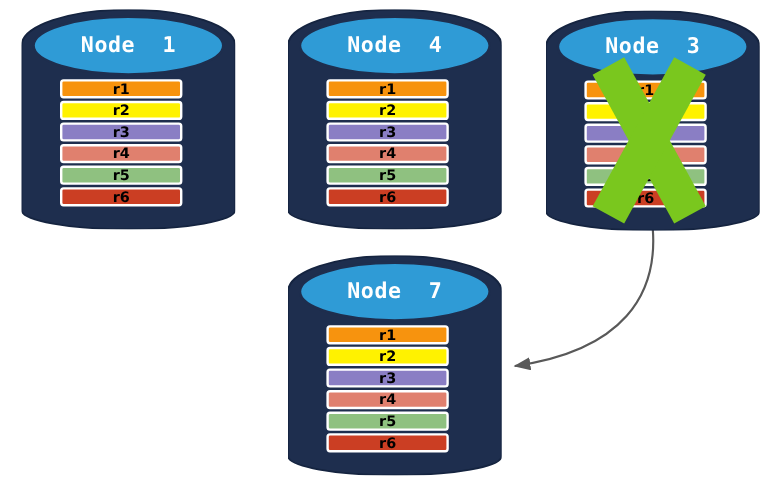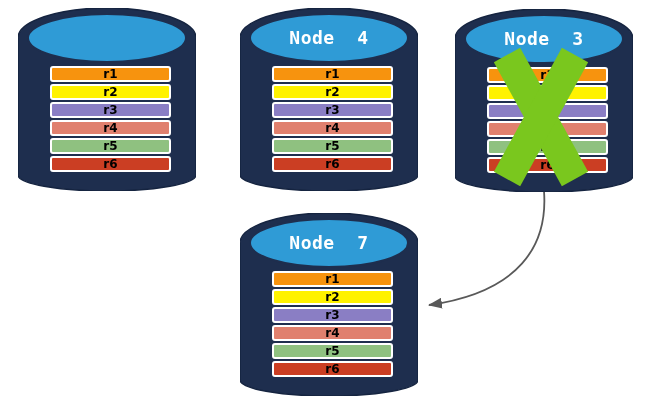--- a/index.html
+++ b/index.html
@@ -3,21 +3,21 @@
 <meta charset="utf-8">
 <style>
   html,body{margin:0;padding:0;background:#ffffff;}
   .canvas{position:relative;width:646px;height:402px;background:#ffffff;overflow:hidden;
           font-family:"DejaVu Sans",sans-serif;}
   .node{position:absolute;width:178px;height:183px;}
   .cyl{position:absolute;left:0;top:0;}
   .node-title{position:absolute;top:19px;left:0;width:100%;text-align:center;
               font-family:"DejaVu Sans Mono",monospace;font-weight:bold;font-size:18px;
               color:#ffffff;white-space:pre;letter-spacing:.5px;}
-  .bars{position:absolute;top:58px;left:32px;width:121px;}
+  .bars{position:absolute;top:58px;left:32px;width:102px;}
   .bar{height:16px;margin-bottom:2px;border:2px solid #ffffff;border-radius:3px;
        box-sizing:border-box;text-align:center;
        font-family:"DejaVu Sans",sans-serif;font-weight:bold;font-size:12px;line-height:12px;
        color:#000000;}
   .cross{position:absolute;left:36px;top:40px;overflow:visible;}
   #arrow-layer{position:absolute;left:0;top:0;pointer-events:none;}
 </style>
 </head>
 <body>
 
@@ -28,20 +28,21 @@
         <path d="M0,0 L14,5.5 L0,11 Z" fill="#595959"></path>
       </marker>
     </defs>
     <path d="M544,191 C548,245 520,292 429,305" fill="none" stroke-width="1.8" marker-end="url(#ah)" stroke="#595959"></path>
   </svg>
 <div class="node" style="left: 18px; top: 8px;">
       <svg class="cyl" width="178" height="183" viewBox="0 0 178 183">
         <path d="M0,30 L0,167 A89,16 0 0,0 178,167 L178,30 A89,30 0 0,0 0,30 Z" fill="#1e2e4e" stroke="#152440" stroke-width="1.5"></path>
         <ellipse cx="89" cy="30" rx="79" ry="24" fill="#2f9bd6" stroke="#1e2e4e" stroke-width="2"></ellipse>
       </svg>
+      <div class="node-title" style="color:#ffffff">Node  1</div>
       <div class="bars">
         <div class="bar" style="background:#f7930e;border-color:#ffffff;color:#000000"><span>r1</span></div>
         <div class="bar" style="background:#fff200;border-color:#ffffff;color:#000000"><span>r2</span></div>
         <div class="bar" style="background:#8a7ec4;border-color:#ffffff;color:#000000"><span>r3</span></div>
         <div class="bar" style="background:#e0806e;border-color:#ffffff;color:#000000"><span>r4</span></div>
         <div class="bar" style="background:#8fc180;border-color:#ffffff;color:#000000"><span>r5</span></div>
         <div class="bar" style="background:#cb3e23;border-color:#ffffff;color:#000000"><span>r6</span></div>
       </div>
     </div>
     <div class="node" style="left: 240px; top: 8px;">

